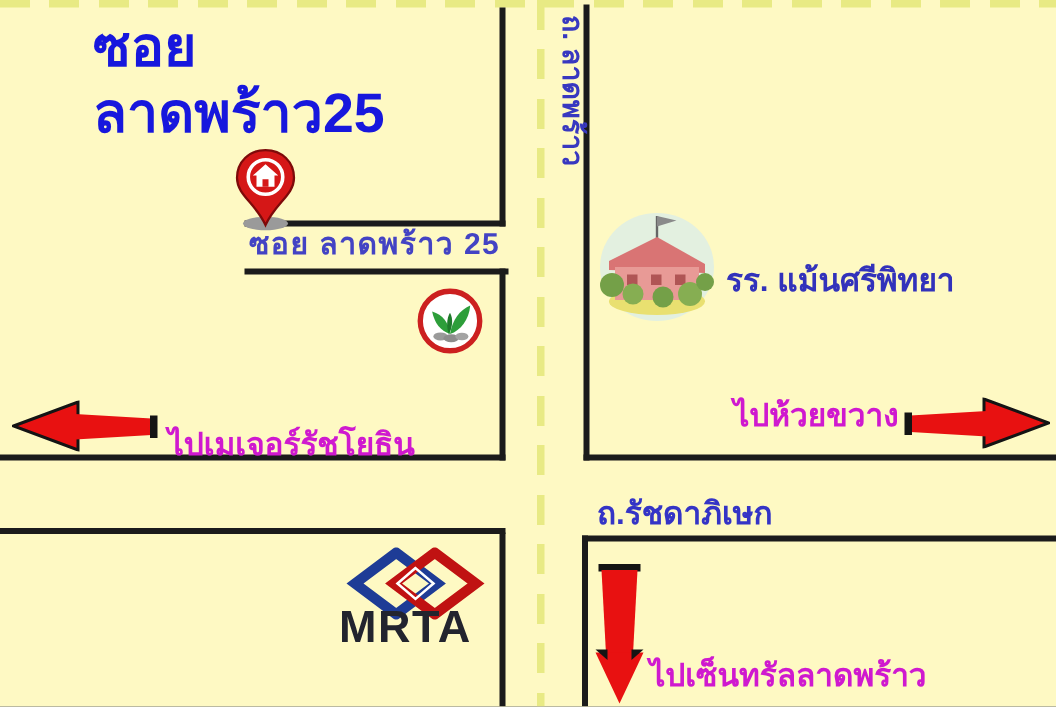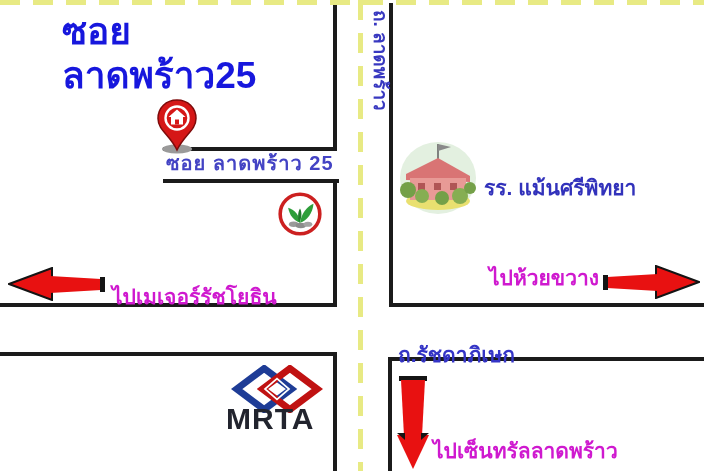--- a/index.html
+++ b/index.html
@@ -6,37 +6,37 @@
     --title-blue:#1717dd;
     --label-blue:#3838c0;
     --magenta:#cf19cf;
     --arrow-red:#e81111;
     --line-black:#1b1b1b;
     --dash-yellow:#e8ea84;
   }
   html,body{margin:0;padding:0;background:#888;}
   body{font-family:"Liberation Sans","DejaVu Sans",sans-serif;}
   .map-canvas{
-    position:relative;width:704px;height:471px;background:#ffffff;
+    position:relative;width:704px;height:471px;background:#fef9c3;
     overflow:hidden;margin:0 auto;
   }
   .line-black{position:absolute;background:var(--line-black);}
   .dash-h{position:absolute;left:0;top:325;width:704px;height:5px;
     background:repeating-linear-gradient(90deg,var(--dash-yellow) 0 20px,transparent 20px 33px);}
   .dash-v{position:absolute;left:358px;top:0;width:5px;height:471px;
     background:repeating-linear-gradient(180deg,var(--dash-yellow) 0 20px,transparent 20px 33px);}
   .lbl{position:absolute;font-weight:bold;white-space:nowrap;line-height:1.25;}
   .lbl-title{left:62px;top:10px;font-size:37px;color:var(--title-blue);line-height:1.18;font-weight:800;}
   .lbl-soi{left:166px;top:151px;font-size:20px;color:#4343c4;letter-spacing:1px;}
   .lbl-vroad{left:392px;top:10px;font-size:19px;color:var(--label-blue);
     transform:rotate(90deg);transform-origin:0 0;}
   .lbl-school{left:484px;top:157px;font-size:21px;color:#3232bb;margin-top:18px;}
   .lbl-major{left:112px;top:284px;font-size:21px;color:var(--magenta);}
   .lbl-huai{left:489px;top:265px;font-size:21px;color:var(--magenta);}
-  .lbl-ratchada{left:398px;top:342px;font-size:21px;color:#3434c6;}
+  .lbl-ratchada{left:398px;top:330px;font-size:21px;color:#3434c6;}
   .lbl-station{left:72px;top:388px;font-size:21px;color:#2b2bb8;}
   .lbl-mrta{left:226px;top:400px;font-size:30px;color:#22242e;
     font-weight:800;letter-spacing:1px;}
   .lbl-central{left:433px;top:438px;font-size:21px;color:var(--magenta);}
   .icon{position:absolute;}
 </style>
 </head>
 <body>
 
 <div class="map-canvas">

